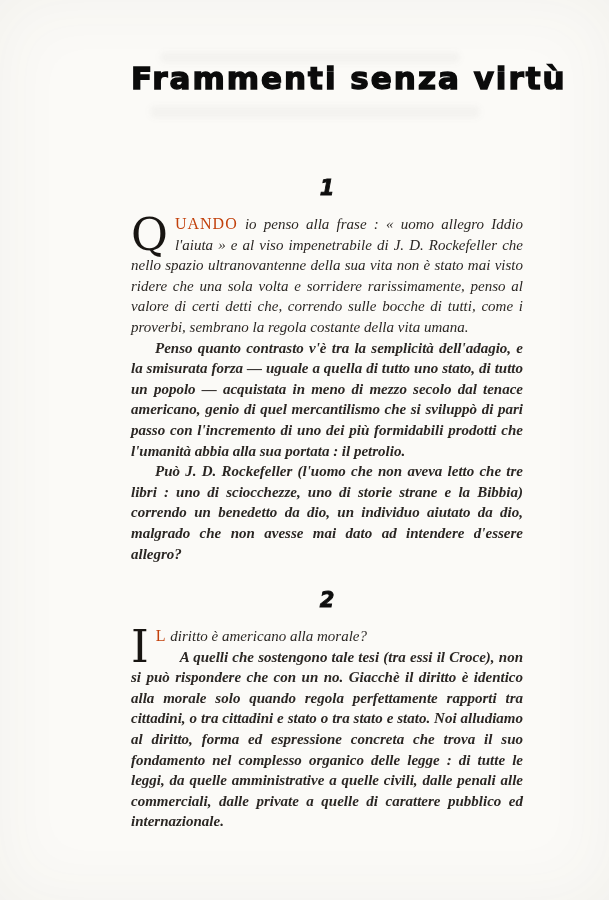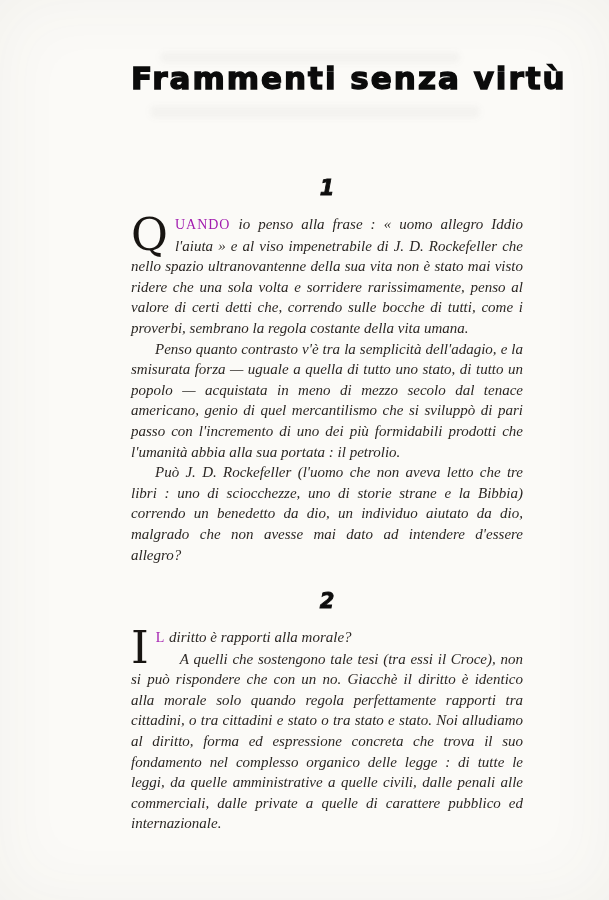--- a/index.html
+++ b/index.html
@@ -69,36 +69,36 @@
   .body {
     margin-top: 14px;
     font-style: italic;
     font-size: 15px;
     line-height: 20.6px;
   }
   .body p {
     margin: 0;
     text-align: justify;
   }
-  .body p.indent { text-indent: 24px; }
+  .body p.indent { text-indent: 24px; font-weight: bold; }
 
   .dropcap {
     float: left;
     font-family: "DejaVu Serif", serif;
     font-style: normal;
     font-size: 45px;
     line-height: 36px;
     padding: 3px 7px 0 0;
     color: #181512;
   }
   .leadcaps {
     font-style: normal;
-    font-size: 14px;
+    font-size: 16px;
     letter-spacing: 1px;
-    color: #a21caf;
+    color: #c2410c;
   }
 </style>
 </head>
 <body>
 
 <div class="page">
   <div class="ghost g1"></div>
   <div class="ghost g2"></div>
 
   <div class="column">
@@ -112,19 +112,19 @@
         <p><span class="leadcaps">UANDO</span> <span>io penso alla frase : « uomo allegro Iddio l'aiuta » e al viso impenetrabile di J. D. Rockefeller che nello spazio ultranovantenne della sua vita non è stato mai visto ridere che una sola volta e sorridere rarissimamente, penso al valore di certi detti che, correndo sulle bocche di tutti, come i proverbi, sembrano la regola costante della vita umana.</span></p>
         <p class="indent">Penso quanto contrasto v'è tra la semplicità dell'adagio, e la smisurata forza — uguale a quella di tutto uno stato, di tutto un popolo — acquistata in meno di mezzo secolo dal tenace americano, genio di quel mercantilismo che si sviluppò di pari passo con l'incremento di uno dei più formidabili prodotti che l'umanità abbia alla sua portata : il petrolio.</p>
         <p class="indent">Può J. D. Rockefeller (l'uomo che non aveva letto che tre libri : uno di sciocchezze, uno di storie strane e la Bibbia) correndo un benedetto da dio, un individuo aiutato da dio, malgrado che non avesse mai dato ad intendere d'essere allegro?</p>
       </div>
     </section>
 
     <section>
       <div class="secnum second">2</div>
       <div class="body">
         <span class="dropcap">I</span>
-        <p><span class="leadcaps">L</span> <span>diritto è rapporti alla morale?</span></p>
+        <p><span class="leadcaps">L</span> <span>diritto è americano alla morale?</span></p>
         <p class="indent">A quelli che sostengono tale tesi (tra essi il Croce), non si può rispondere che con un no. Giacchè il diritto è identico alla morale solo quando regola perfettamente rapporti tra cittadini, o tra cittadini e stato o tra stato e stato. Noi alludiamo al diritto, forma ed espressione concreta che trova il suo fondamento nel complesso organico delle legge : di tutte le leggi, da quelle amministrative a quelle civili, dalle penali alle commerciali, dalle private a quelle di carattere pubblico ed internazionale.</p>
       </div>
     </section>
 
   </div>
 </div>
 
 </body></html>

